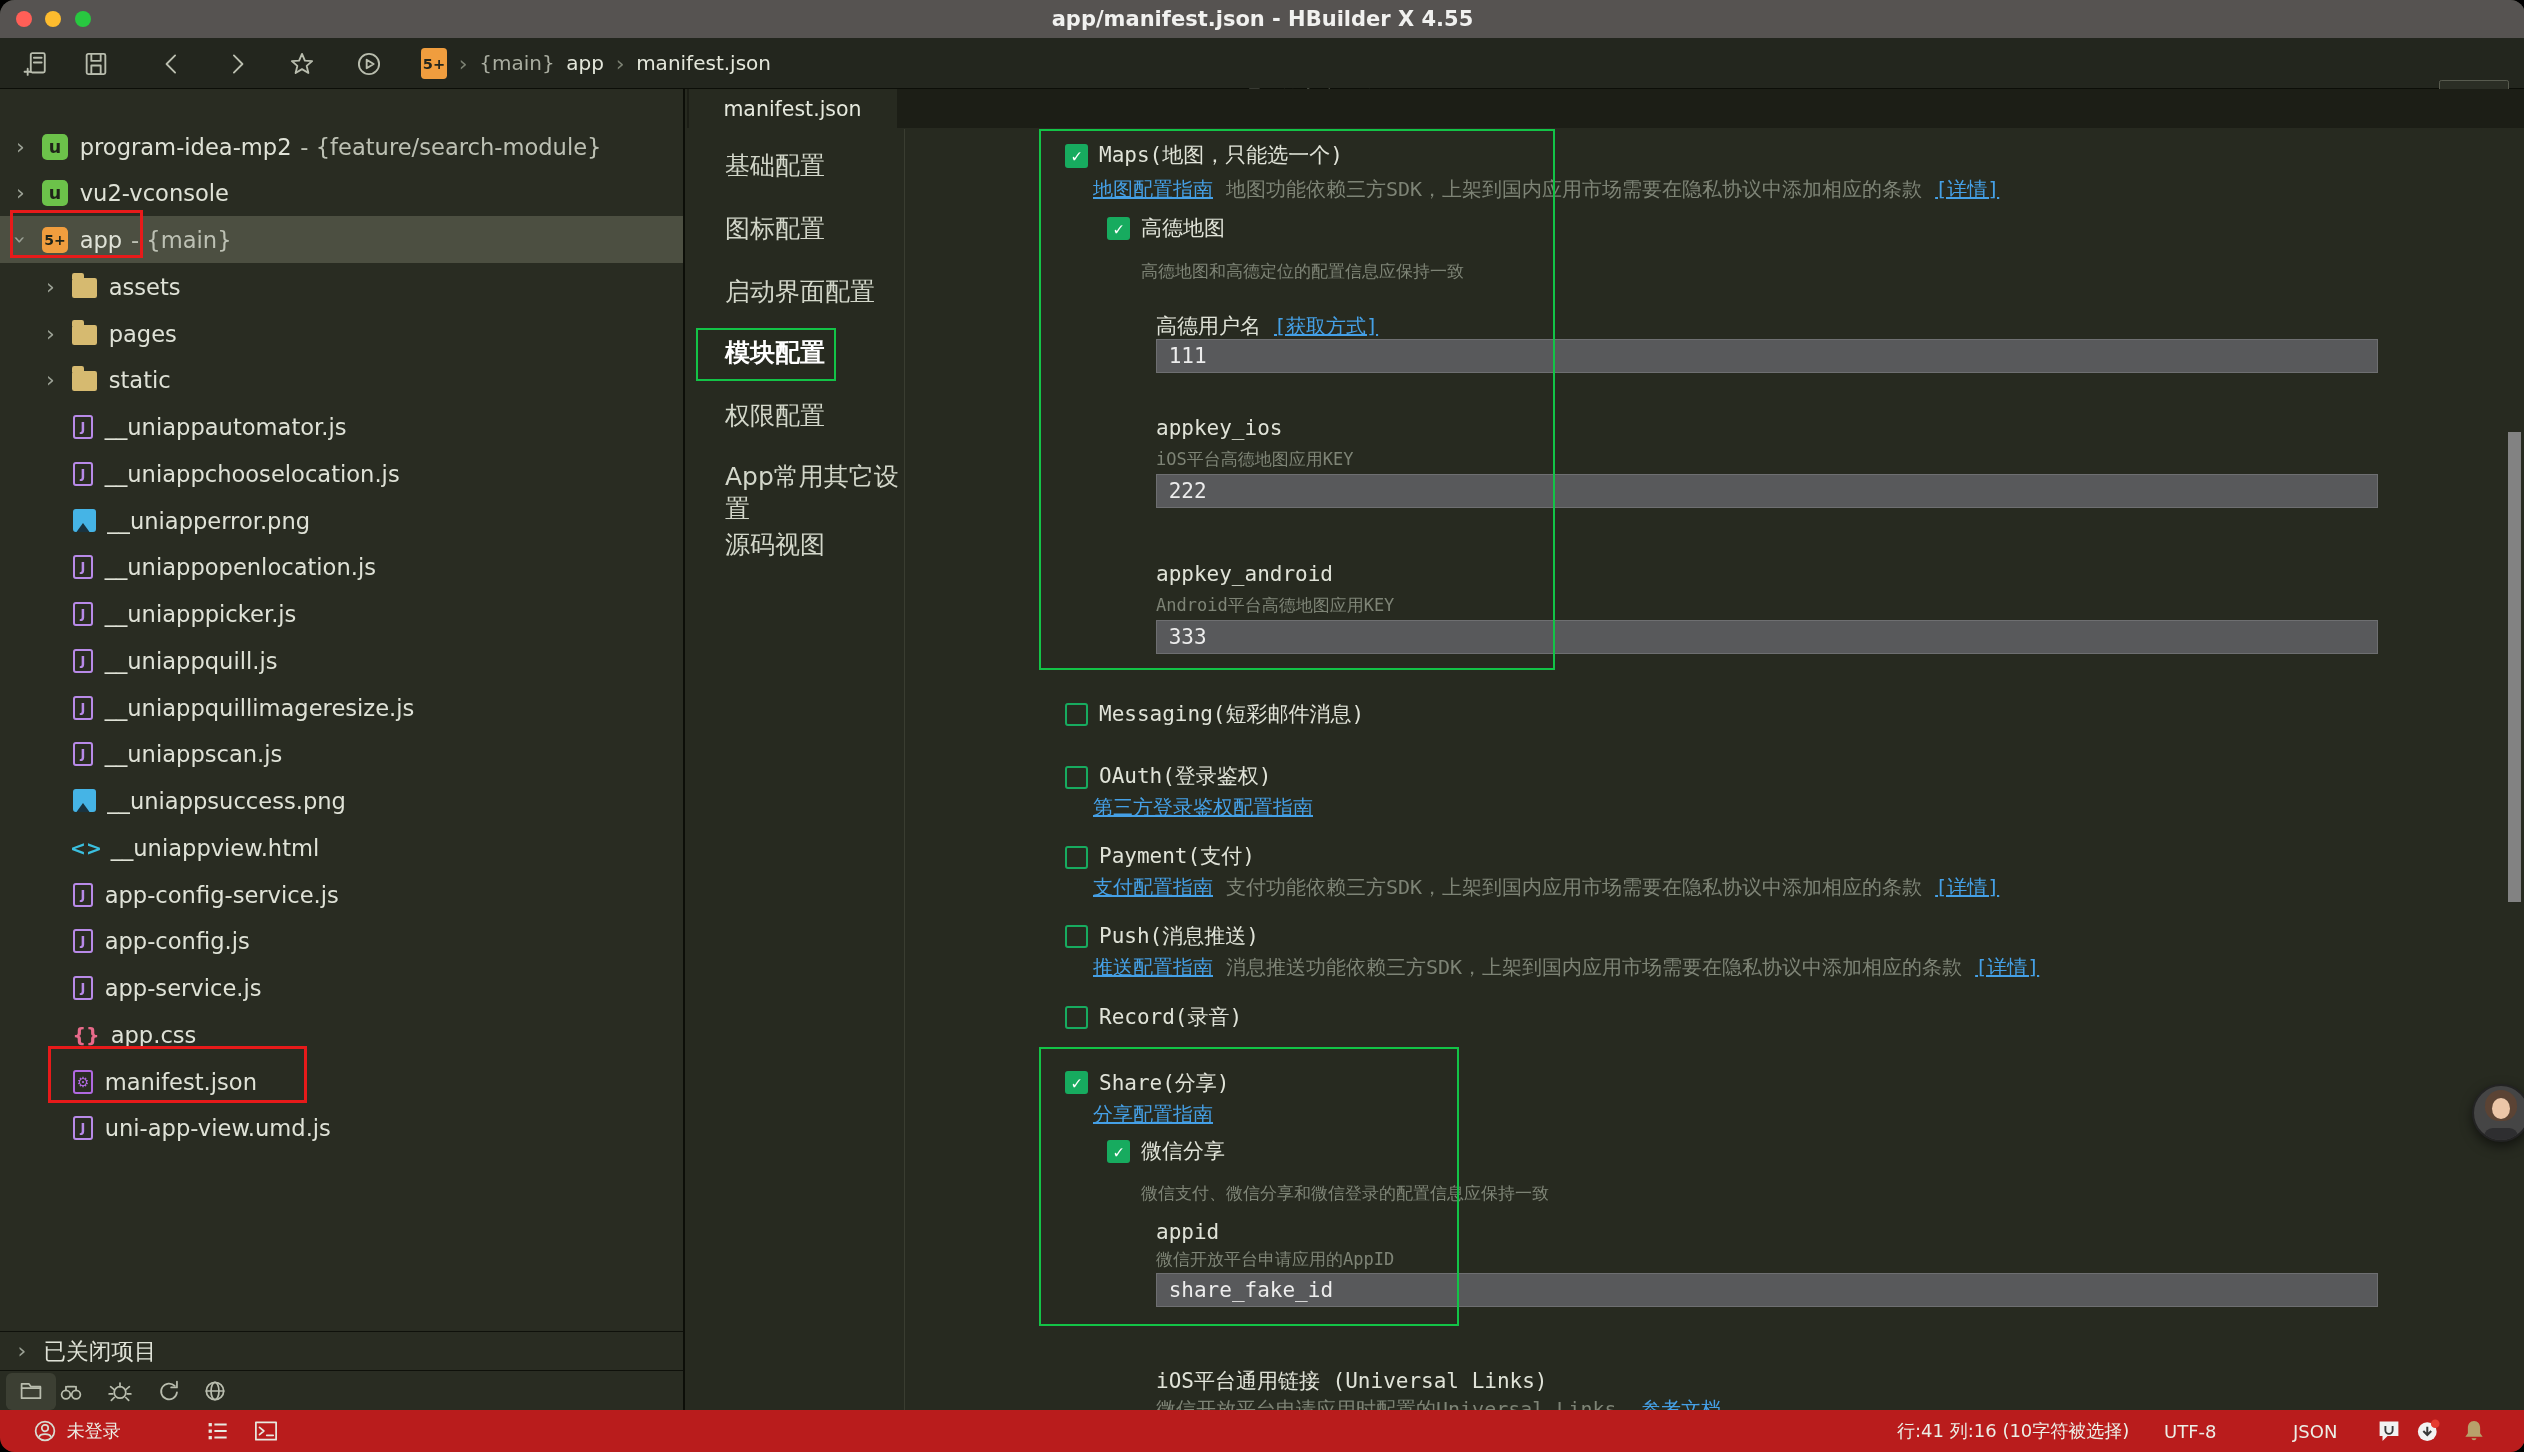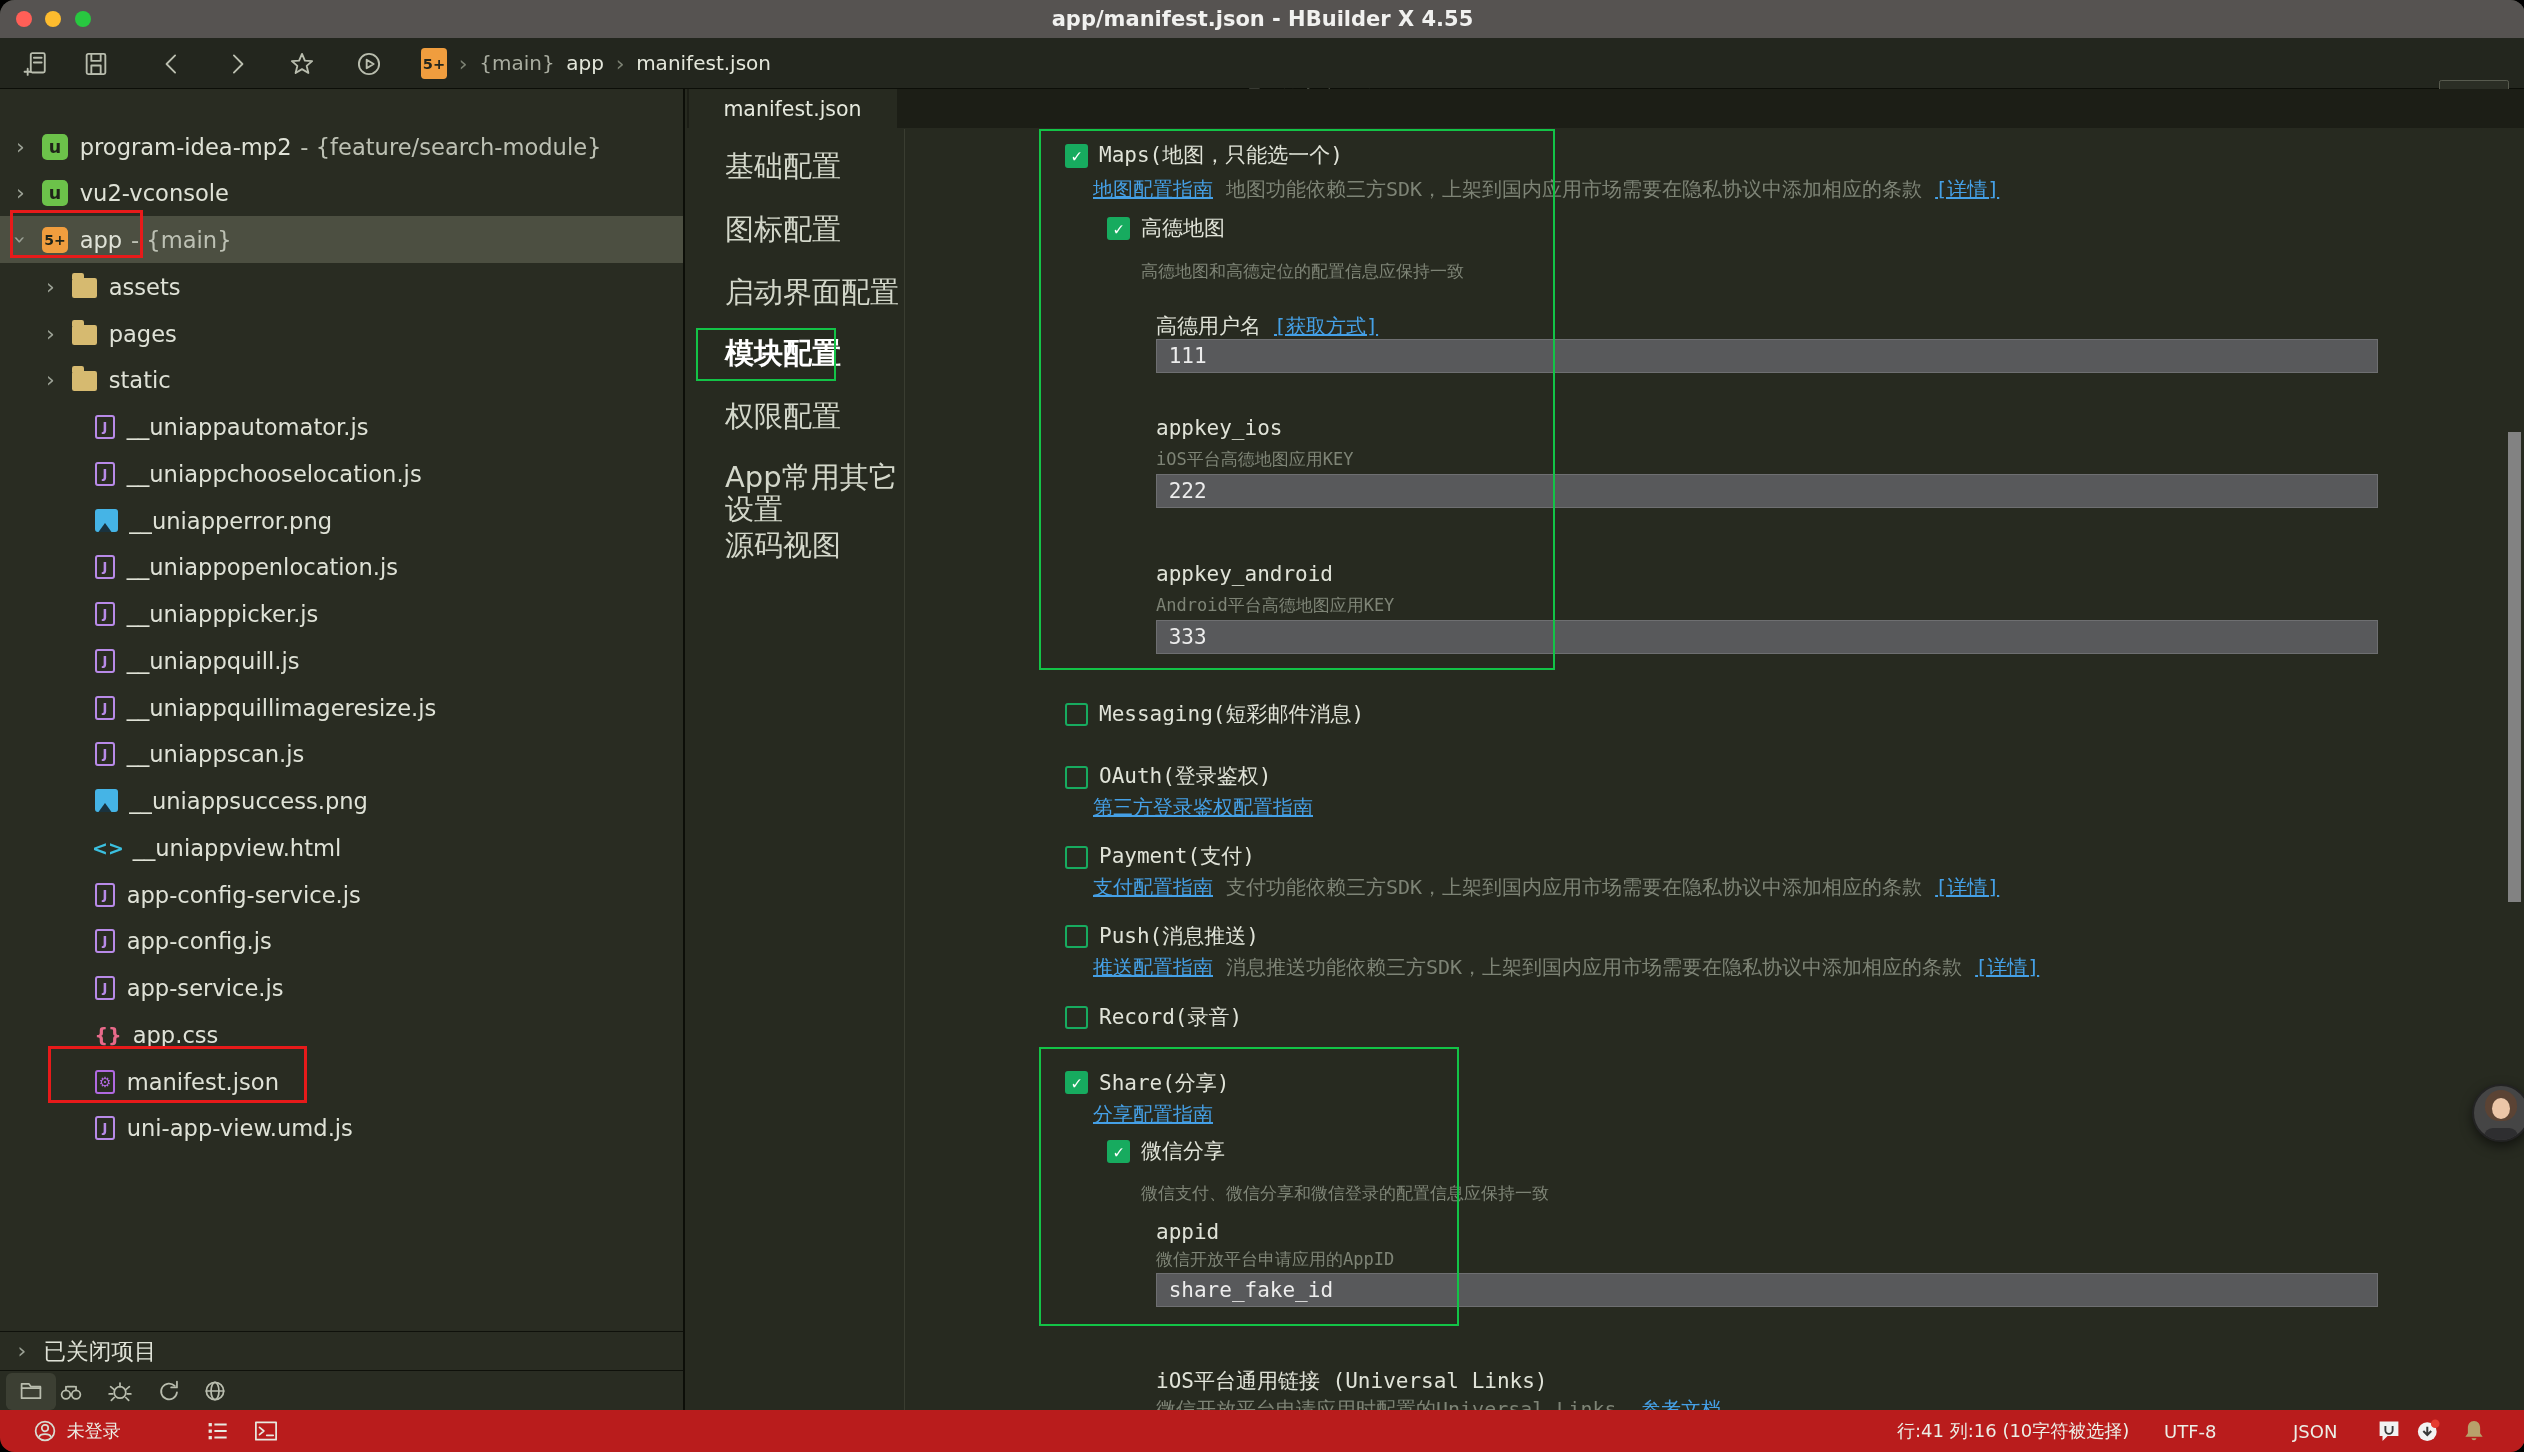--- a/index.html
+++ b/index.html
@@ -27,21 +27,21 @@
           display:flex;align-items:center;gap:10.2px;padding:0 8.8px;box-sizing:border-box;}
   .search input{flex:1;background:transparent;border:none;outline:none;color:#cfd3c6;font-size:20px;font-family:inherit;}
   .search input::placeholder{color:#82887a;}
   .preview-btn{position:absolute;left:2439px;top:42px;width:70px;height:38px;border:1.5px solid #585b4f;background:#2b2e25;
                color:#e6e9de;font-size:20px;display:flex;align-items:center;justify-content:center;border-radius:2.2px;box-sizing:border-box;}
 
   
   .sidebar{position:absolute;top:89px;left:0;width:685px;bottom:42px;background:#292c22;
            border-right:2.2px solid #0c0e08;overflow:hidden;box-sizing:border-box;}
   .tree-row{position:absolute;left:0;width:100%;height:47px;display:flex;align-items:center;font-size:22.6px;color:#dfe2d7;box-sizing:border-box;}
-  .tree-row.p{padding-left:16px}.tree-row.f{padding-left:46px}.tree-row.d{padding-left:95px}
+  .tree-row.p{padding-left:16px}.tree-row.f{padding-left:46px}.tree-row.d{padding-left:73px}
   .tree-row.sel{background:#4c4f41;}
   .tree-row .suffix{color:#bdc1b4;margin-left:8.8px;}
   .chev{width:26px;color:#9ba195;font-size:22px;line-height:1;flex:none;}
   .chev.right::before{content:"›";display:inline-block;}
   .chev.down::before{content:"›";display:inline-block;transform:rotate(90deg);}
   .i{margin-right:11.7px;flex:none;display:flex;align-items:center;justify-content:center;}
   .i-uni{width:26px;height:26px;border-radius:5.1px;background:#6cc24a;color:#1f2419;font-weight:bold;font-size:17.5px;}
   .i-uni::after{content:"u";}
   .i-5p{width:26px;height:26px;border-radius:5.1px;background:#f09d3e;color:#1f2419;font-weight:bold;font-size:14px;}
   .i-5p::after{content:"5+";}
@@ -65,21 +65,21 @@
 
   
   .rbox{position:absolute;border:3.7px solid #e71a1a;pointer-events:none;z-index:6;box-sizing:border-box;}
   .abox{position:absolute;border:2.9px solid #13c347;pointer-events:none;z-index:6;box-sizing:border-box;}
 
   
   .tabbar{position:absolute;left:687px;top:89px;right:0;height:39px;background:#1c1e16;}
   .tab{position:absolute;left:1.5px;top:0;width:208px;height:39px;background:#272a20;color:#e6e9de;font-size:20.5px;
        display:flex;align-items:center;justify-content:center;}
   .navcol{position:absolute;left:687px;top:129px;width:218px;bottom:42px;background:#272a20;border-right:1.5px solid #3a3d31;box-sizing:border-box;}
-  .nav-item{position:absolute;left:38px;height:32px;line-height:32px;font-size:29px;color:#d3d7ca;cursor:pointer;}
+  .nav-item{position:absolute;left:38px;height:32px;line-height:32px;font-size:25px;color:#d3d7ca;cursor:pointer;}
   .nav-item.active{color:#ffffff;font-weight:bold;}
   .content{position:absolute;left:905px;top:129px;right:0;bottom:42px;background:#272a20;overflow:hidden;
            font-family:"DejaVu Sans Mono","DejaVu Sans",monospace;}
   .cb{position:absolute;width:23.4px;height:23.4px;border-radius:2.9px;box-sizing:border-box;cursor:pointer;}
   .cb.on{background:#17ab5f;color:#fff;display:flex;align-items:center;justify-content:center;}
   .cb.on::after{content:"✓";font-size:17px;font-weight:bold;}
   .cb.off{border:2.2px solid #17ab5f;background:transparent;}
   .mlabel{position:absolute;font-size:21px;color:#e0e3d8;height:29px;line-height:29px;white-space:nowrap;}
   .row{display:flex;gap:13px;align-items:baseline;}
   .help{position:absolute;font-size:17px;color:#7e8476;height:26px;line-height:26px;white-space:nowrap;}

